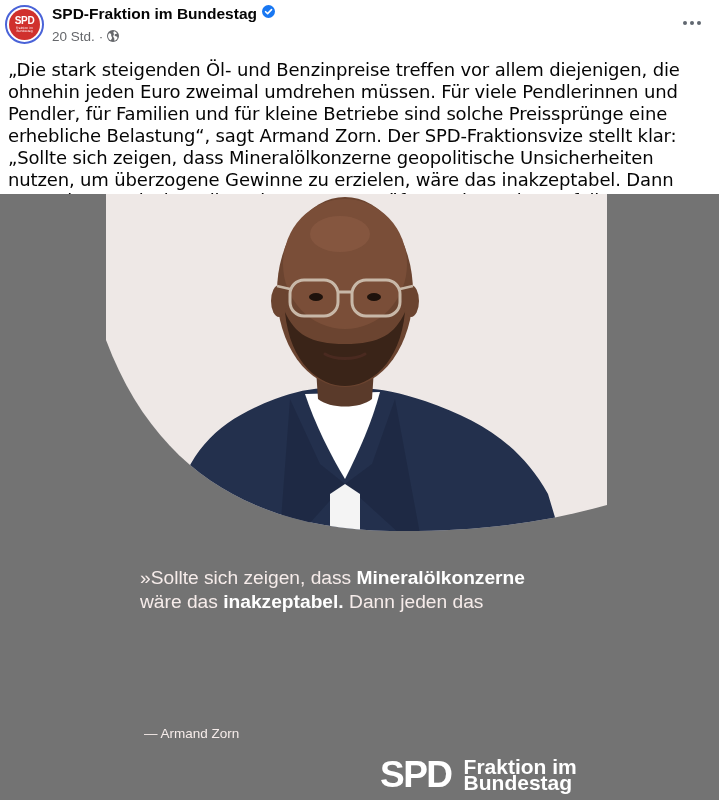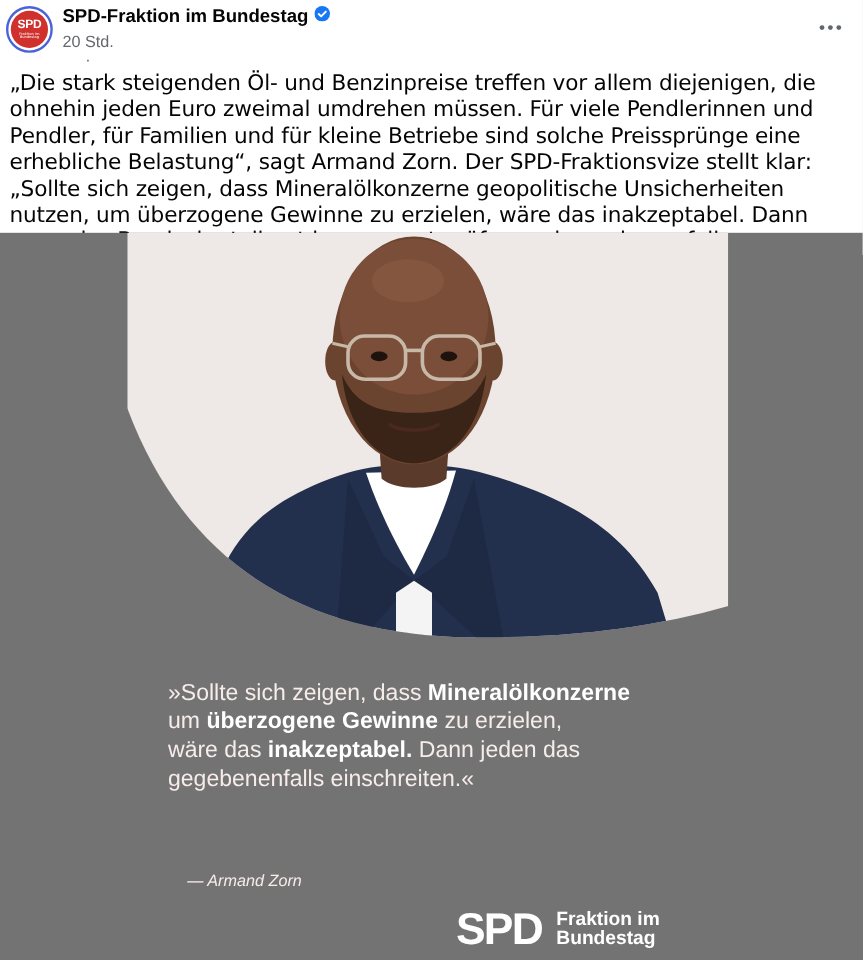--- a/index.html
+++ b/index.html
@@ -10,38 +10,38 @@
     .avatar { position: absolute; left: 5px; top: 5px; width: 39px; height: 39px; border-radius: 50%;
       border: 2px solid #4a63d8; padding: 2px; background: #fff; }
     .avatar-inner { width: 100%; height: 100%; border-radius: 50%; background: #d0312d;
       display: flex; flex-direction: column; align-items: center; justify-content: center; color: #fff; }
     .avatar-logo { font-family: "Liberation Sans", sans-serif; font-weight: bold; font-size: 10px; line-height: 10px; letter-spacing: -0.3px; }
     .avatar-sub { font-size: 3px; line-height: 3.5px; text-align: center; margin-top: 1px; }
 
     .page-name-row { position: absolute; left: 52px; top: 5px; height: 20px; display: flex; align-items: flex-start; }
     .page-name { font-family: "Liberation Sans", sans-serif; font-weight: bold; font-size: 15.5px; color: #050505; white-space: nowrap; }
     .verified-badge { width: 13px; height: 13px; margin-left: 5px; display: inline-block; }
-    .meta-row { position: absolute; left: 52px; top: 27px; height: 18px; display: flex; align-items: center; font-family: "Liberation Sans", sans-serif; font-size: 13.5px; color: #65676b; flex-direction: column; }
+    .meta-row { position: absolute; left: 52px; top: 27px; height: 18px; display: flex; align-items: center; font-family: "Liberation Sans", sans-serif; font-size: 13.5px; color: #65676b; }
     .meta-dot { margin: 0 4px; }
     .globe-icon { width: 12px; height: 12px; display: inline-block; }
     .more-button { position: absolute; left: 678px; top: 13px; width: 28px; height: 20px; display: flex; align-items: center; justify-content: center; gap: 3px; cursor: pointer; }
     .more-dot { width: 4px; height: 4px; border-radius: 50%; background: #606770; }
 
     .post-text { position: absolute; left: 8px; top: 59px; width: 705px; font-family: "DejaVu Sans", sans-serif; font-size: 18px; line-height: 21.9px; color: #050505; letter-spacing: -0.15px; }
 
     .media { position: absolute; left: 0; top: 194px; width: 719px; height: 730px; background: #737373; overflow: hidden; }
     .panel-svg { position: absolute; left: 0; top: 0; }
 
     .quote { position: absolute; left: 140px; top: 372px; width: 470px; font-family: "Liberation Sans", sans-serif; font-size: 19.2px; line-height: 24px; color: #f6ecea; }
     .quote b { font-weight: bold; color: #ffffff; }
-    .attribution { position: absolute; left: 156px; top: 532px; font-family: "Liberation Sans", sans-serif; font-size: 13.5px; color: #f6ecea; font-style: italic; }
+    .attribution { position: absolute; left: 144px; top: 532px; font-family: "Liberation Sans", sans-serif; font-size: 13.5px; color: #f6ecea; }
 
     .logo { position: absolute; left: 380px; top: 560px; height: 42px; display: flex; align-items: center; }
     .logo-mark { font-family: "Liberation Sans", sans-serif; font-weight: bold; font-size: 37px; letter-spacing: -1.5px; color: #ffffff; line-height: 40px; }
-    .logo-text { margin-left: 12px; font-family: "Liberation Sans", sans-serif; font-size: 16px; line-height: 16.5px; color: #ffffff; font-weight: bold; }
+    .logo-text { margin-left: 12px; font-family: "Liberation Sans", sans-serif; font-size: 21px; line-height: 16.5px; color: #ffffff; font-weight: bold; }
   </style>
 </head>
 <body>
 
 <div class="post-header">
   <div class="avatar">
     <div class="avatar-inner">
       <span class="avatar-logo">SPD</span>
       <span class="avatar-sub">Fraktion im Bundestag</span>
     </div>
@@ -108,23 +108,21 @@
 
       <ellipse cx="316" cy="103" rx="7" ry="4" fill="#1e120c"></ellipse>
       <ellipse cx="374" cy="103" rx="7" ry="4" fill="#1e120c"></ellipse>
 
       <path d="M325 160 C335 166 355 166 365 160" stroke="#4a2a20" stroke-width="3" fill="none" stroke-linecap="round"></path>
     </g>
   </svg>
 
   <div class="quote">
     <div><span>»Sollte sich zeigen, dass </span><b>Mineralölkonzerne</b></div>
-    <div><span>um </span><b>überzogene Gewinne</b><span> zu erzielen,</span></div>
     <div><span>wäre das </span><b>inakzeptabel.</b><span> Dann jeden das</span></div>
-    <div><span>gegebenenfalls einschreiten.«</span></div>
   </div>
 
   <div class="attribution">— Armand Zorn</div>
 
   <div class="logo">
     <span class="logo-mark">SPD</span>
     <div class="logo-text">
       <div>Fraktion im</div>
       <div>Bundestag</div>
     </div>

